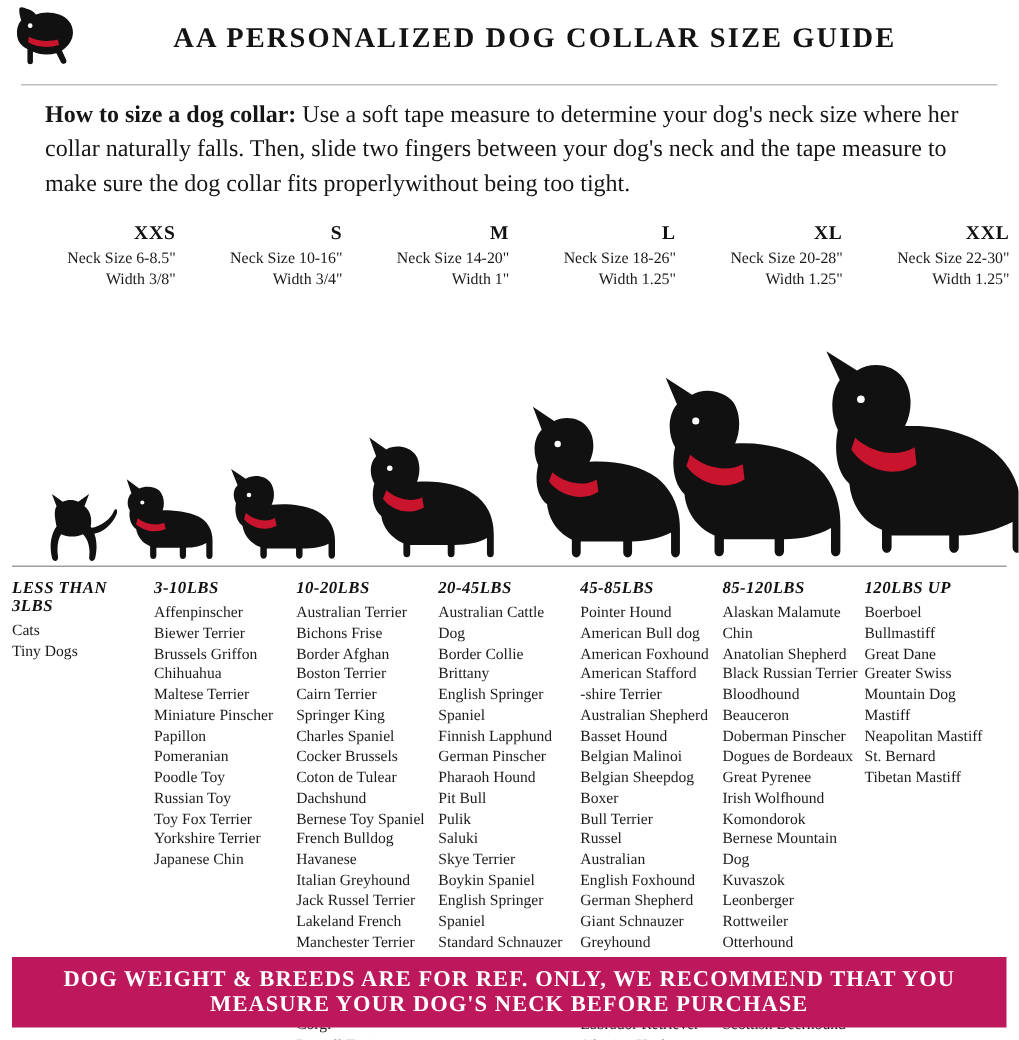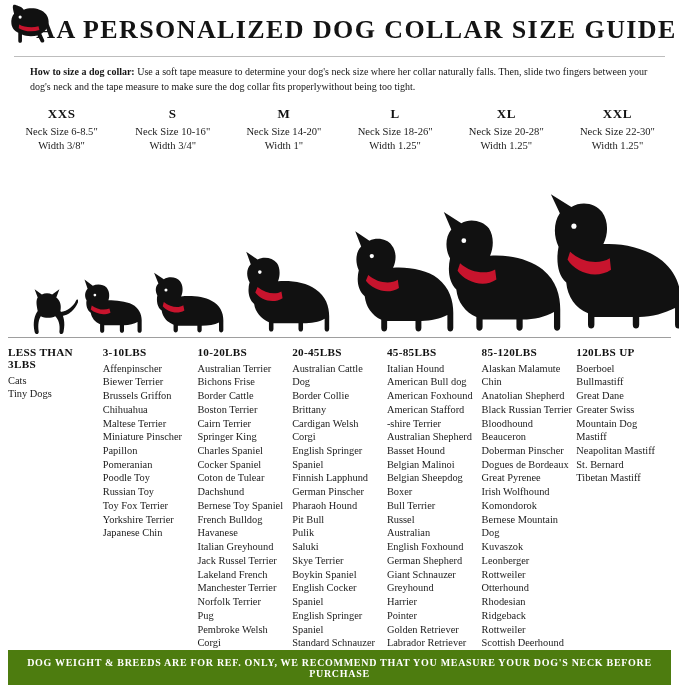--- a/index.html
+++ b/index.html
@@ -24,21 +24,21 @@
 
   
   .header {
     position: relative;
     height: 46px;
     padding-top: 6px;
   }
   .title {
     text-align: center;
     font-family: "Liberation Serif", serif;
-    font-size: 26px;
+    font-size: 19px;
     letter-spacing: 1.4px;
     font-weight: bold;
     color: #141414;
     padding-left: 34px;
     padding-top: 9px;
   }
   .logo-dog {
     position: absolute;
     left: 10px;
     top: 4px;
@@ -46,35 +46,35 @@
     height: 40px;
   }
   .rule {
     border-bottom: 1px solid #bdbdbd;
     margin: 4px 14px 0 14px;
   }
 
   
   .howto {
     padding: 8px 28px 0 30px;
-    font-size: 10px;
+    font-size: 16px;
     line-height: 1.45;
     color: #161616;
   }
   .howto b { font-weight: bold; }
 
   
   .sizes {
     display: flex;
     margin-top: 12px;
     padding: 0 6px;
   }
   .size-col {
     flex: 1 1 0;
-    text-align: center;
+    text-align: right;
   }
   .size-name {
     font-weight: bold;
     font-size: 13px;
     letter-spacing: 0.6px;
     margin-bottom: 3px;
   }
   .size-line {
     font-size: 10.6px;
     line-height: 1.35;
@@ -107,37 +107,38 @@
   .breed-col {
     flex: 1 1 0;
     padding-right: 4px;
   }
   .breed-head {
     font-weight: bold;
     font-size: 11.2px;
     letter-spacing: 0.3px;
     margin-bottom: 4px;
     color: #111111;
+    font-style: italic;
   }
   .breed-item {
     font-size: 10.4px;
     line-height: 1.32;
     color: #1b1b1b;
   }
 
   
   .footer {
     position: absolute;
     left: 8px;
     right: 8px;
     bottom: 8px;
-    background: #4d7c0f;
+    background: #be185d;
     color: #ffffff;
     text-align: center;
-    font-size: 10px;
+    font-size: 15px;
     letter-spacing: 0.7px;
     font-weight: bold;
     padding: 7px 0 6px 0;
   }
 </style>
 </head>
 <body>
 
 <div class="page">
 
@@ -256,26 +257,26 @@
       <div class="breed-item">Russian Toy</div>
       <div class="breed-item">Toy Fox Terrier</div>
       <div class="breed-item">Yorkshire Terrier</div>
       <div class="breed-item">Japanese Chin</div>
     </div>
 
     <div class="breed-col">
       <div class="breed-head">10-20LBS</div>
       <div class="breed-item">Australian Terrier</div>
       <div class="breed-item">Bichons Frise</div>
-      <div class="breed-item">Border Cattle</div>
+      <div class="breed-item">Border Afghan</div>
       <div class="breed-item">Boston Terrier</div>
       <div class="breed-item">Cairn Terrier</div>
       <div class="breed-item">Springer King</div>
       <div class="breed-item">Charles Spaniel</div>
-      <div class="breed-item">Cocker Spaniel</div>
+      <div class="breed-item">Cocker Brussels</div>
       <div class="breed-item">Coton de Tulear</div>
       <div class="breed-item">Dachshund</div>
       <div class="breed-item">Bernese Toy Spaniel</div>
       <div class="breed-item">French Bulldog</div>
       <div class="breed-item">Havanese</div>
       <div class="breed-item">Italian Greyhound</div>
       <div class="breed-item">Jack Russel Terrier</div>
       <div class="breed-item">Lakeland French</div>
       <div class="breed-item">Manchester Terrier</div>
       <div class="breed-item">Norfolk Terrier</div>
@@ -284,41 +285,39 @@
       <div class="breed-item">Russell Terrier</div>
       <div class="breed-item">Schipperke</div>
 
     </div>
 
     <div class="breed-col">
       <div class="breed-head">20-45LBS</div>
       <div class="breed-item">Australian Cattle Dog</div>
       <div class="breed-item">Border Collie</div>
       <div class="breed-item">Brittany</div>
-      <div class="breed-item">Cardigan Welsh Corgi</div>
       <div class="breed-item">English Springer Spaniel</div>
       <div class="breed-item">Finnish Lapphund</div>
       <div class="breed-item">German Pinscher</div>
       <div class="breed-item">Pharaoh Hound</div>
       <div class="breed-item">Pit Bull</div>
       <div class="breed-item">Pulik</div>
       <div class="breed-item">Saluki</div>
       <div class="breed-item">Skye Terrier</div>
       <div class="breed-item">Boykin Spaniel</div>
-      <div class="breed-item">English Cocker Spaniel</div>
       <div class="breed-item">English Springer Spaniel</div>
       <div class="breed-item">Standard Schnauzer</div>
       <div class="breed-item">Sussex Spaniel</div>
       <div class="breed-item">Swedish Vallhund</div>
 
     </div>
 
     <div class="breed-col">
       <div class="breed-head">45-85LBS</div>
-      <div class="breed-item">Italian Hound</div>
+      <div class="breed-item">Pointer Hound</div>
       <div class="breed-item">American Bull dog</div>
       <div class="breed-item">American Foxhound</div>
       <div class="breed-item">American Stafford</div>
       <div class="breed-item">-shire Terrier</div>
       <div class="breed-item">Australian Shepherd</div>
       <div class="breed-item">Basset Hound</div>
       <div class="breed-item">Belgian Malinoi</div>
       <div class="breed-item">Belgian Sheepdog</div>
       <div class="breed-item">Boxer</div>
       <div class="breed-item">Bull Terrier</div>

